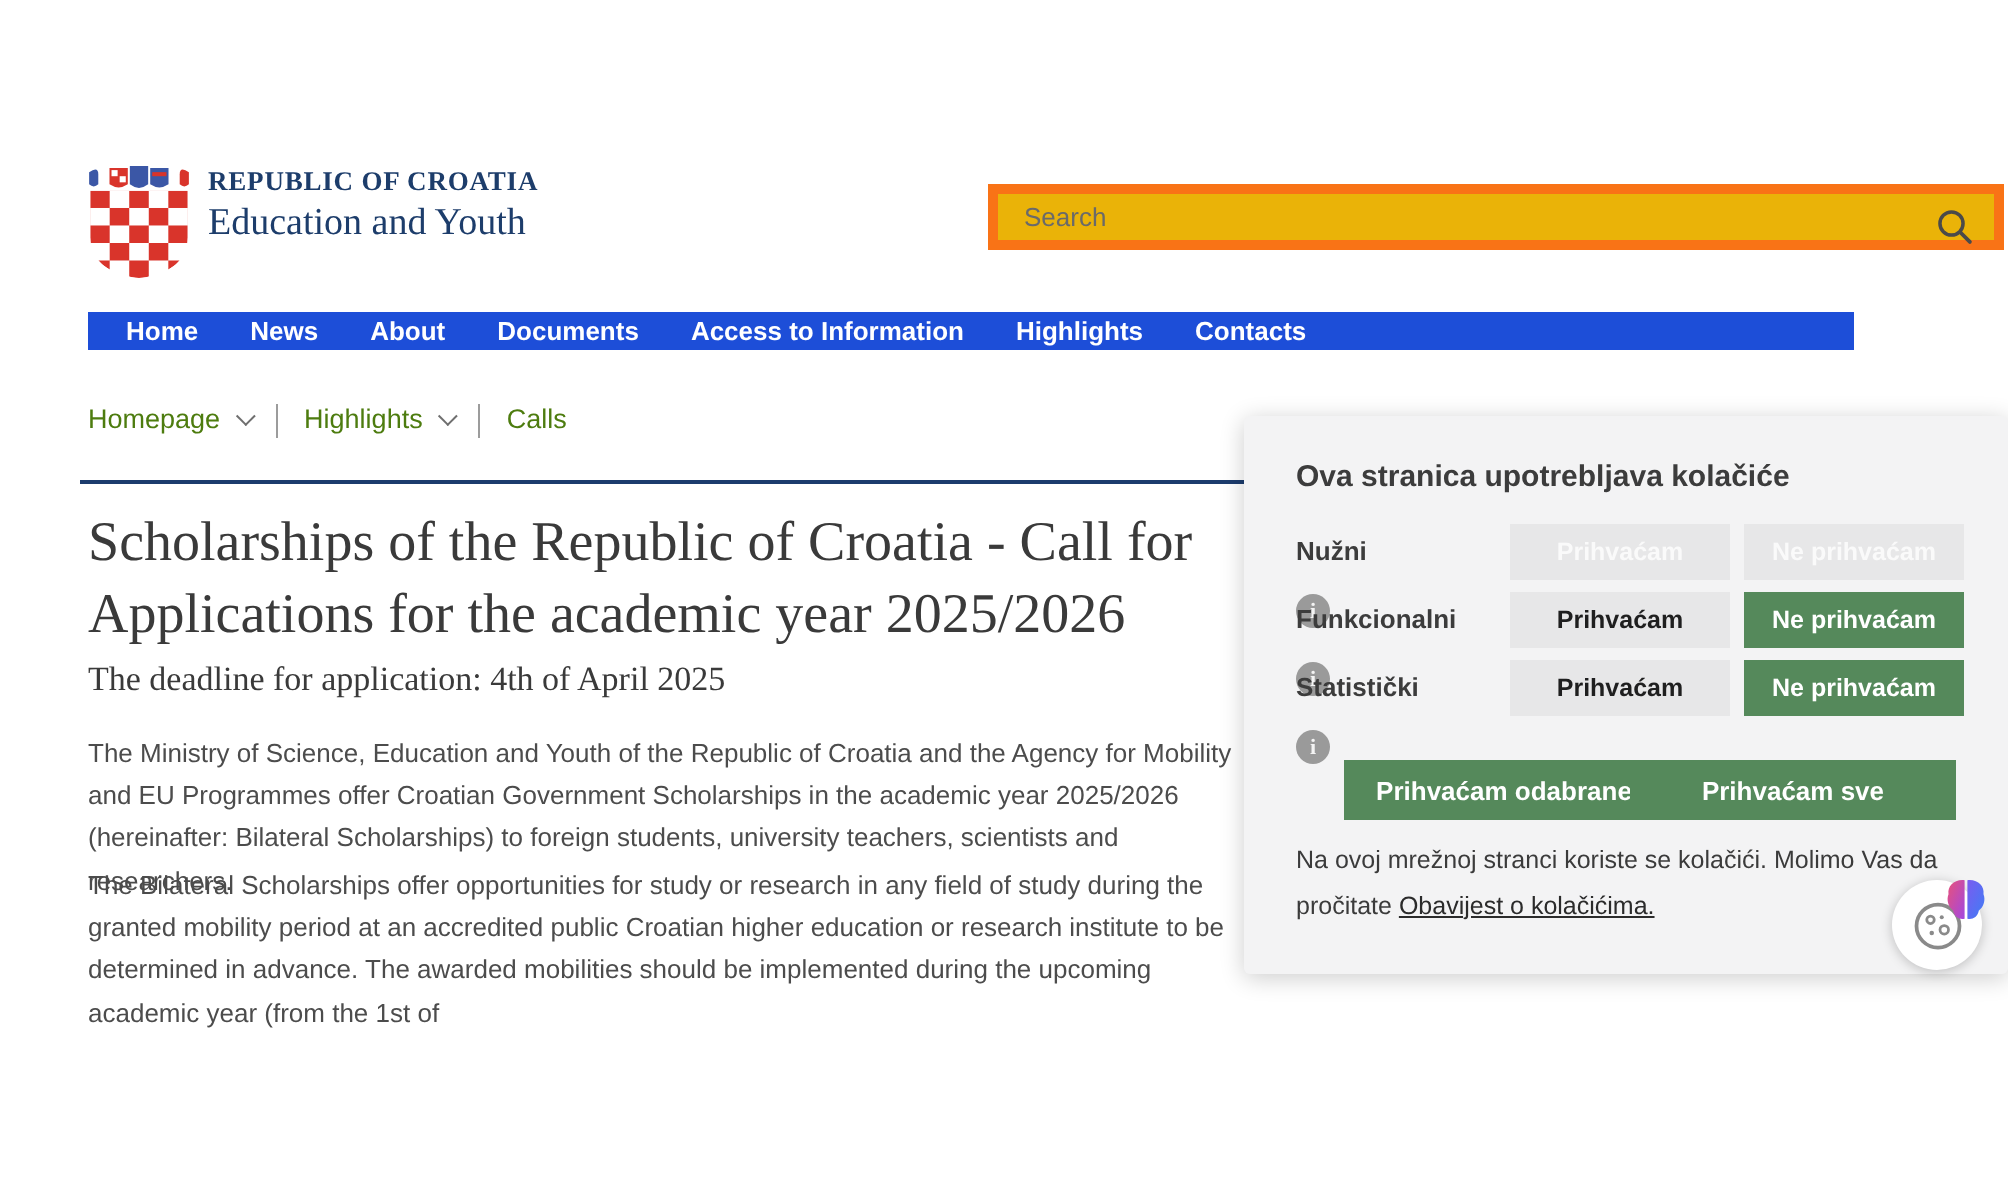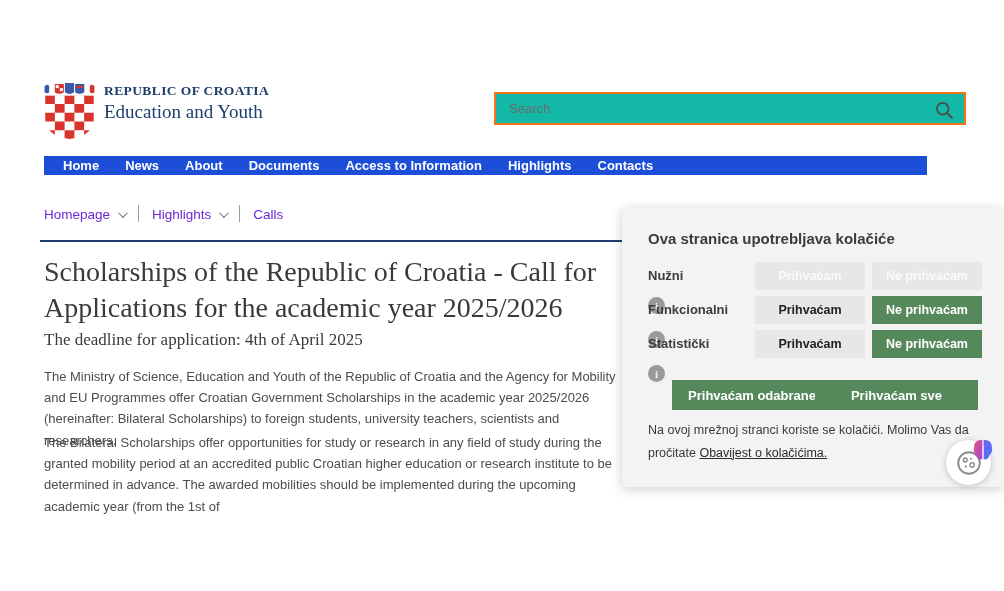--- a/index.html
+++ b/index.html
@@ -6,31 +6,31 @@
   body { background:#fff; font-family:"Liberation Sans", sans-serif; }
   .page { position:relative; width:1004px; height:591px; background:#fff; overflow:hidden; margin:0 auto; }
 
   
   .logo { position:absolute; left:44px; top:82px; display:flex; gap:9px; align-items:flex-start; cursor:pointer; }
   .coa { width:51px; height:57px; display:block; }
   .ministry-text { font-family:"Liberation Serif", serif; color:#1d3d6b; padding-top:1px; }
   .ministry-text .rep { font-size:13.5px; font-weight:700; letter-spacing:0.4px; margin-bottom:2px; }
   .ministry-text .min { font-size:19px; line-height:21px; }
 
-  .searchbox { position:absolute; left:494px; top:92px; width:472px; height:33px; border:2px solid #f97316; background:#14b8a6; }
+  .searchbox { position:absolute; left:494px; top:92px; width:508px; height:33px; border:5px solid #f97316; background:#eab308; }
   .searchbox input { position:absolute; left:0; top:0; width:100%; height:100%; border:none; outline:none; padding:0 40px 0 13px; font-size:13px; color:#333; font-family:"Liberation Sans", sans-serif; background:transparent; }
   .searchbox input::placeholder { color:#6a6a6a; }
   .search-ic { position:absolute; right:9px; top:6px; width:21px; height:21px; cursor:pointer; }
 
   
   .nav { position:absolute; left:44px; top:156px; width:883px; height:19px; background:#1d4ed8; display:flex; align-items:center; padding:0 6px; }
   .nav a { color:#fff; font-size:13px; font-weight:600; text-decoration:none; padding:0 13px; line-height:30px; cursor:pointer; white-space:nowrap; }
 
   
-  .crumbs { position:absolute; left:44px; top:202px; display:flex; align-items:flex-end; font-size:13.5px; color:#6d28d9; height:20px; }
+  .crumbs { position:absolute; left:44px; top:202px; display:flex; align-items:flex-start; font-size:13.5px; color:#4d7c0f; height:20px; }
   .crumb { display:flex; align-items:center; cursor:pointer; }
   .chev { width:7px; height:7px; border-right:1.6px solid #6f6f6f; border-bottom:1.6px solid #6f6f6f; transform:rotate(45deg) translateY(-2px); display:inline-block; margin-left:8px; }
   .crumb-div { width:1px; height:17px; background:#9c9c9c; margin:0 13px; }
 
   .navy-rule { position:absolute; left:40px; right:0; top:240px; height:2px; background:#1c3c6d; }
 
   
   .h1 { position:absolute; left:44px; top:254px; width:578px; font-family:"Liberation Serif", serif; font-size:28px; font-weight:400; color:#3a3a3a; line-height:1.3; }
   .deadline { position:absolute; left:44px; top:330px; font-family:"Liberation Serif", serif; font-size:17px; color:#3a3a3a; }
   .para { position:absolute; left:44px; width:586px; font-size:13px; line-height:1.63; color:#4c4c4c; }

